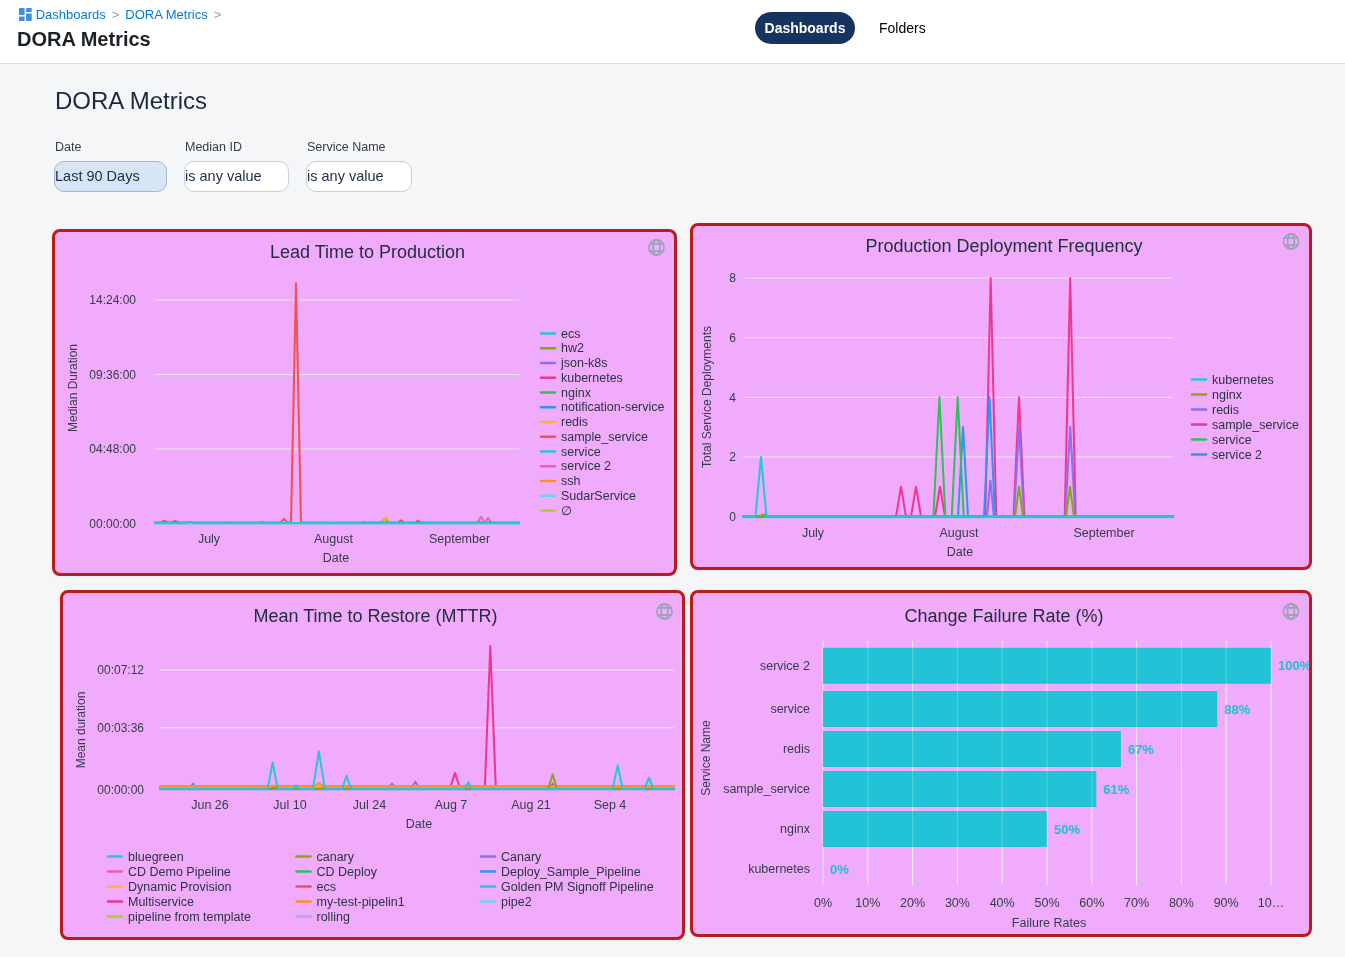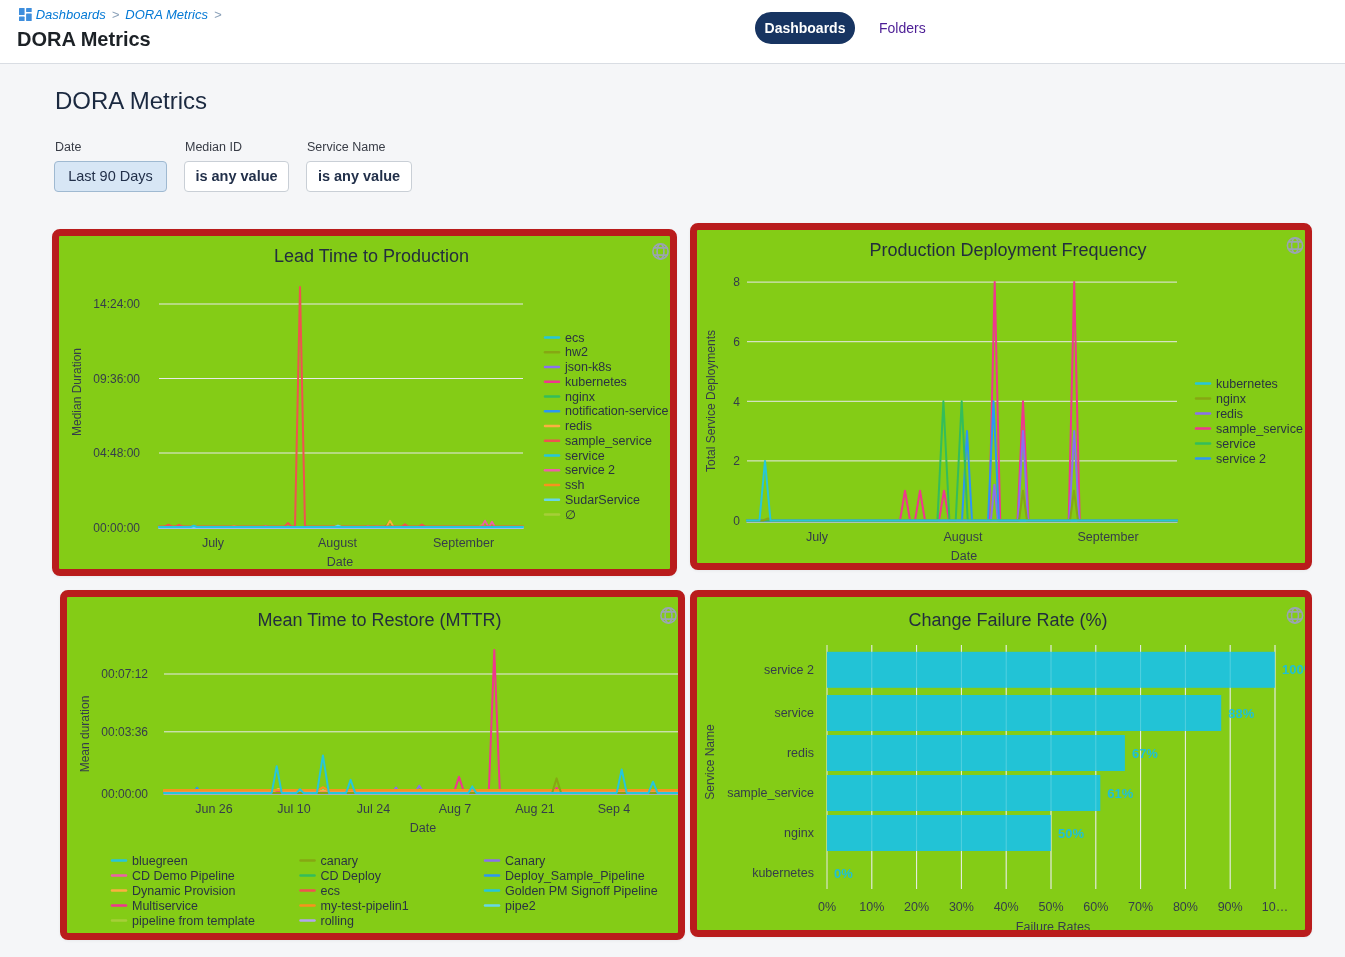--- a/index.html
+++ b/index.html
@@ -1,28 +1,28 @@
 <!DOCTYPE html>
 <html><head><meta charset="utf-8"><title>DORA Metrics</title>
 <style>
 * { margin:0; padding:0; box-sizing:border-box; }
 html,body { width:1345px; height:957px; background:#f5f6f8; font-family:"Liberation Sans", sans-serif; overflow:hidden; }
 .hdr { position:absolute; left:0; top:0; width:1345px; height:64px; background:#fff; border-bottom:1px solid #d9dde3; }
-.crumbs { position:absolute; left:19px; top:7px; font-size:13px; color:#0278d5; white-space:nowrap;font-style:italic; }
+.crumbs { position:absolute; left:19px; top:7px; font-size:13px; color:#0278d5; white-space:nowrap; }
 .crumbs a { color:#0278d5; text-decoration:none; }
 .crumbs .sep { color:#8aa0b8; padding:0 6px; font-size:13px; }
 .hdr-title { position:absolute; left:17px; top:28px; font-size:20px; font-weight:700; color:#1c2126; }
 .pill { position:absolute; left:755px; top:12px; width:100px; height:32px; background:#173461; border-radius:16px; color:#fff; font-size:14px; font-weight:700; text-align:center; line-height:32px; }
-.folders { position:absolute; left:879px; top:20px; font-size:14px; font-weight:500; color:#4c1d95; }
+.folders { position:absolute; left:879px; top:20px; font-size:14px; font-weight:500; color:#000000; }
 .h1 { position:absolute; left:55px; top:87px; font-size:24px; font-weight:500; color:#1b2940; }
 .flabel { position:absolute; font-size:12.5px; color:#383c46; }
-.fbtn { position:absolute; top:161px; height:31px; border-radius:4px; font-size:14.5px; color:#22304a; text-align:center; line-height:29px; }
+.fbtn { position:absolute; top:161px; height:31px; border-radius:10px; font-size:14.5px; color:#22304a; line-height:29px; }
 .fbtn.sel { background:#d7e6f5; border:1px solid #9fb9d1; }
-.fbtn.any { background:#fff; border:1px solid #c9cfd6;font-weight:bold; }
-.card { position:absolute; background:#84cc16; border:7px solid #b91c1c; border-radius:8px; box-shadow:0 1px 3px rgba(40,50,60,0.06); overflow:hidden; }
+.fbtn.any { background:#fff; border:1px solid #c9cfd6; }
+.card { position:absolute; background:#f0abfc; border:3px solid #b91c1c; border-radius:8px; box-shadow:0 1px 3px rgba(40,50,60,0.06); overflow:hidden; }
 .card svg { display:block; }
 </style></head>
 <body>
 <div class="hdr">
   <div class="crumbs"><svg width="13" height="13" viewBox="0 0 13 13" style="vertical-align:-2px">
         <g fill="#3e8edd">
           <rect x="0" y="0" width="5.6" height="7.1" rx="0.6"></rect>
           <rect x="7.1" y="0" width="5.6" height="4.1" rx="0.6"></rect>
           <rect x="0" y="8.6" width="5.6" height="4.4" rx="0.6"></rect>
           <rect x="7.1" y="5.6" width="5.6" height="7.4" rx="0.6"></rect>

